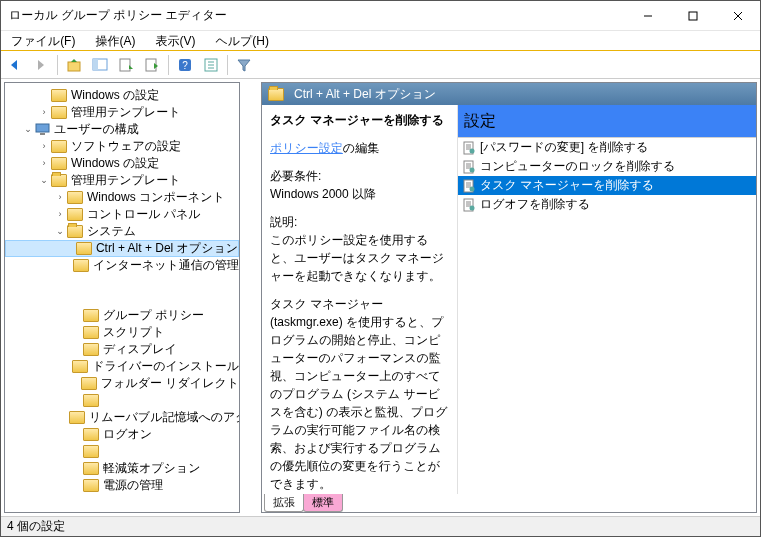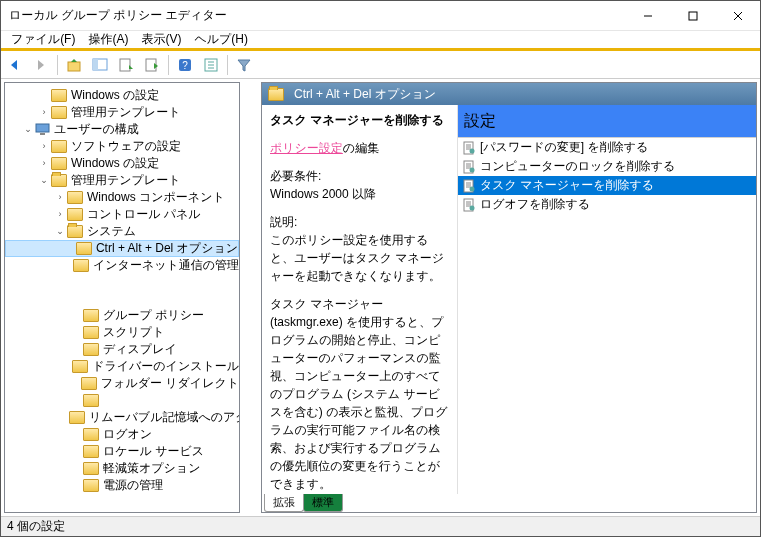--- a/index.html
+++ b/index.html
@@ -3,21 +3,21 @@
 <meta charset="utf-8">
 <style>
 * { box-sizing: border-box; margin: 0; padding: 0; font-family: "Yu Gothic UI", "Meiryo", sans-serif; }
 body { background: #fff; width: 761px; height: 537px; overflow: hidden; border: 1px solid #555; display: flex; flex-direction: column; font-size: 12px; }
 
 .titlebar { height: 30px; display: flex; align-items: center; padding: 0 0 0 8px; background: #fff; border-bottom: 1px solid #e6e6e6; gap: 44px; }
 .titlebar .title { flex: 1; color: #000; font-size: 12px; }
 .titlebar .winbtns { display: flex; height: 100%; }
 .titlebar .winbtn { width: 45px; height: 100%; display: flex; align-items: center; justify-content: center; }
 
-.menubar { height: 20px; display: flex; align-items: center; padding: 0 4px; gap: 1px; background: #fff; border-bottom: 3px solid #eab308; }
+.menubar { height: 20px; display: flex; align-items: flex-start; padding: 0 4px; gap: 8px; background: #fff; border-bottom: 1px solid #eab308; }
 .menubar .menuitem { padding: 2px 6px; font-size: 12px; }
 
 .toolbar { height: 28px; display: flex; align-items: center; padding: 0 2px; gap: 2px; background: #fff; border-bottom: 1px solid #ccc; }
 .toolbar .tbtn { width: 24px; height: 24px; display: flex; align-items: center; justify-content: center; border: 1px solid transparent; }
 .toolbar .sep { width: 1px; height: 20px; background: #ccc; margin: 0 2px; }
 
 .content { flex: 1; display: flex; overflow: hidden; padding: 3px; gap: 21px; }
 
 .treepane { width: 236px; border: 1px solid #828790; background: #fff; overflow: auto; position: relative; }
 .tree { padding: 4px 0; white-space: nowrap; }
@@ -28,31 +28,31 @@
 .folder-icon.open::before { content:""; position:absolute; top:-3px; left:0; width:7px; height:3px; background:#f0c64a; border:1px solid #c79a2b; border-bottom:none; border-radius:1px 1px 0 0;}
 .comp-icon { width: 15px; height: 13px; margin-right: 4px; flex-shrink: 0; display: inline-block; }
 .comp-icon svg { width:15px; height:13px; }
 .tree-label { }
 
 .rightpane { flex: 1; border: 1px solid #828790; background: #fff; display: flex; flex-direction: column; overflow: hidden; }
 .rp-header { height: 22px; background: linear-gradient(#6f98bd,#4e7aa4); color: #fff; display: flex; align-items: center; padding: 0 6px; gap: 6px; font-size: 12px; }
 .rp-body { flex: 1; display: flex; overflow: hidden; }
 .rp-desc { width: 196px; padding: 6px 8px; font-size: 12px; line-height: 1.5; overflow: auto; border-right: 1px solid #e0e0e0; }
 .rp-desc .desc-title { font-weight: bold; margin-bottom: 10px; }
-.rp-desc a { color: #ec4899; }
+.rp-desc a { color: #3b82f6; }
 .rp-desc p { margin-bottom: 10px; }
 .rp-list { flex: 1; overflow: auto; }
 .rp-list-header { height: 22px; border-bottom: 1px solid #d0d0d0; display: flex; align-items: center; padding: 16px 6px; font-size: 16px; background: #3b82f6; }
 .rp-list-row { height: 19px; display: flex; align-items: center; padding: 0 4px; font-size: 12px; gap: 4px; }
 .rp-list-row.selected { background: #0078d7; color: #fff; }
 .setting-icon { width: 14px; height: 14px; flex-shrink: 0; }
 .setting-icon svg { width:14px; height:14px; }
 
 .rp-tabs { height: 18px; display: flex; align-items: flex-end; padding-left: 2px; font-size: 11px; }
-.rp-tab { border: 1px solid #999; border-top: none; border-radius: 0 0 3px 3px; padding: 1px 8px; background: #15803d; margin-right: -1px; position: relative; }
+.rp-tab { border: 1px solid #999; border-top: none; border-radius: 0 0 3px 3px; padding: 1px 8px; background: #f9a8d4; margin-right: -1px; position: relative; }
 .rp-tab.active { background: #fff; z-index: 1; font-weight: normal; }
 
 .statusbar { height: 20px; border-top: 1px solid #ccc; display: flex; align-items: center; padding: 0 6px; font-size: 12px; background: #f0f0f0; }
 .treepane::-webkit-scrollbar, .rp-desc::-webkit-scrollbar { width: 16px; height: 16px; }
 .treepane::-webkit-scrollbar-thumb, .rp-desc::-webkit-scrollbar-thumb { background: #c1c1c1; }
 .treepane::-webkit-scrollbar-track, .rp-desc::-webkit-scrollbar-track { background: #f0f0f0; }
 </style>
 </head>
 <body>
 
@@ -241,21 +241,20 @@
           <span class="tree-label">リムーバブル記憶域へのアク</span>
         </div>
         <div class="tree-row" style="padding-left: 64px;">
           <span class="tw"></span>
           <span class="folder-icon"></span>
           <span class="tree-label">ログオン</span>
         </div>
         <div class="tree-row" style="padding-left: 64px;">
           <span class="tw"></span>
           <span class="folder-icon"></span>
-          <span class="tree-label">ロケール サービス</span>
         </div>
         <div class="tree-row" style="padding-left: 64px;">
           <span class="tw"></span>
           <span class="folder-icon"></span>
           <span class="tree-label">軽減策オプション</span>
         </div>
         <div class="tree-row" style="padding-left: 64px;">
           <span class="tw"></span>
           <span class="folder-icon"></span>
           <span class="tree-label">電源の管理</span>

